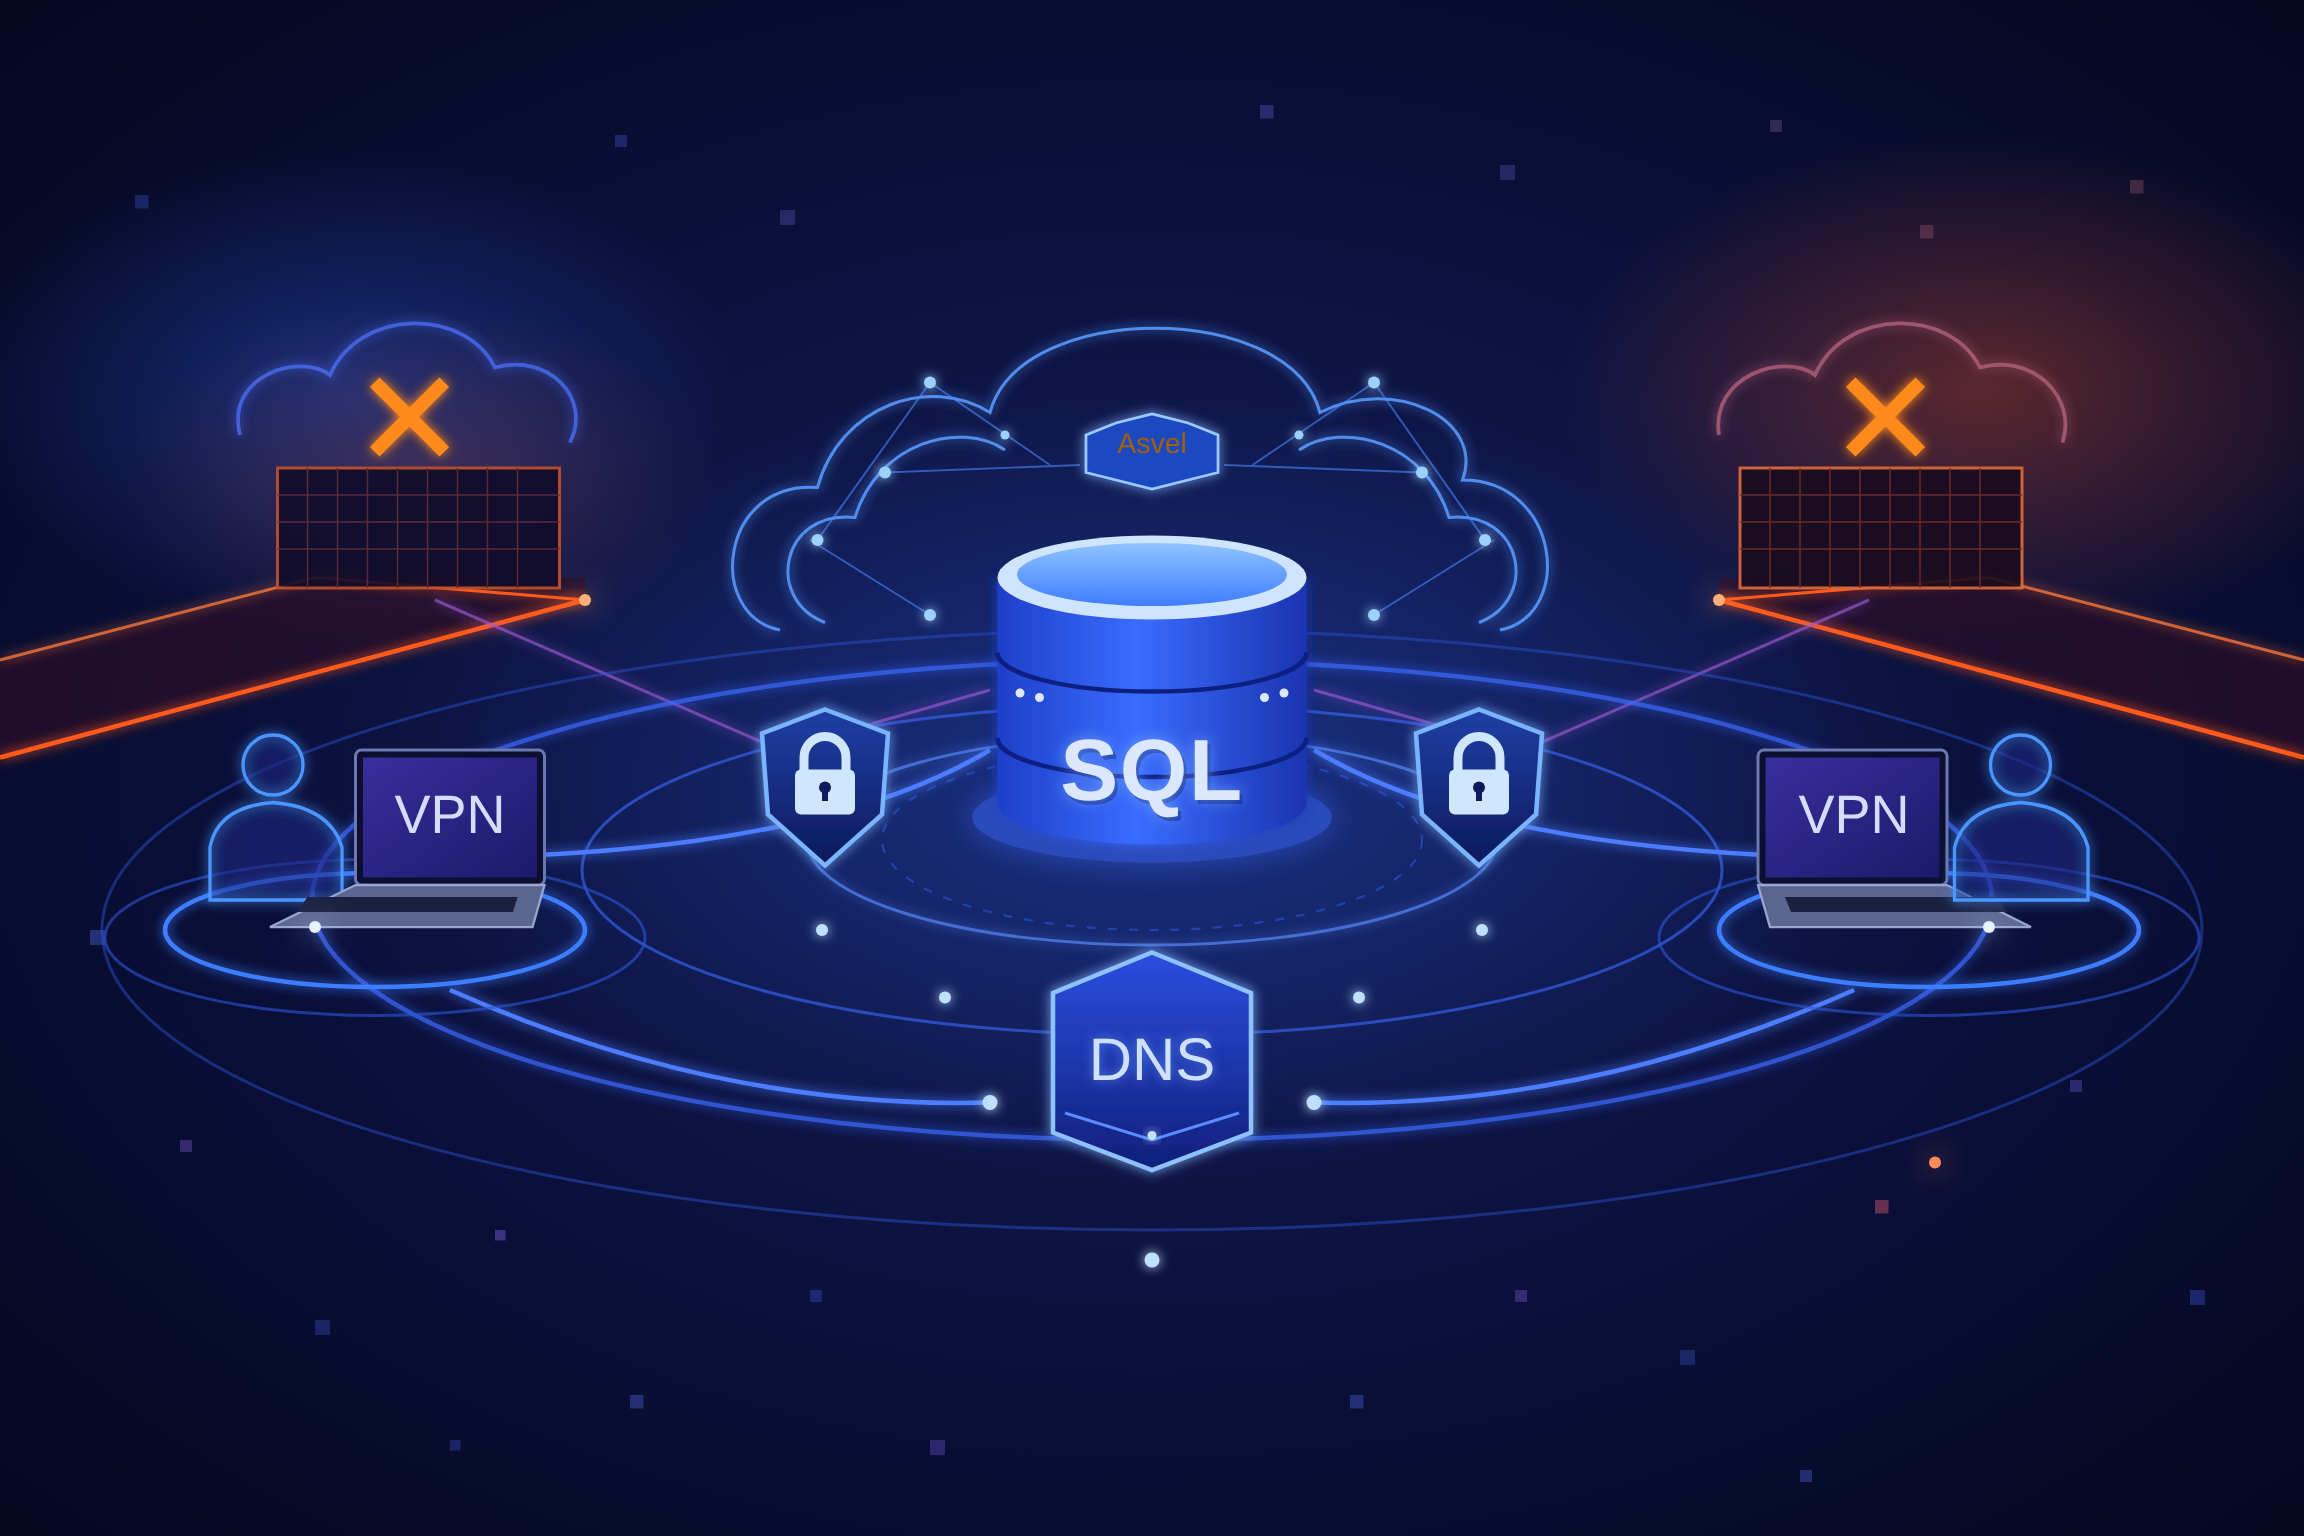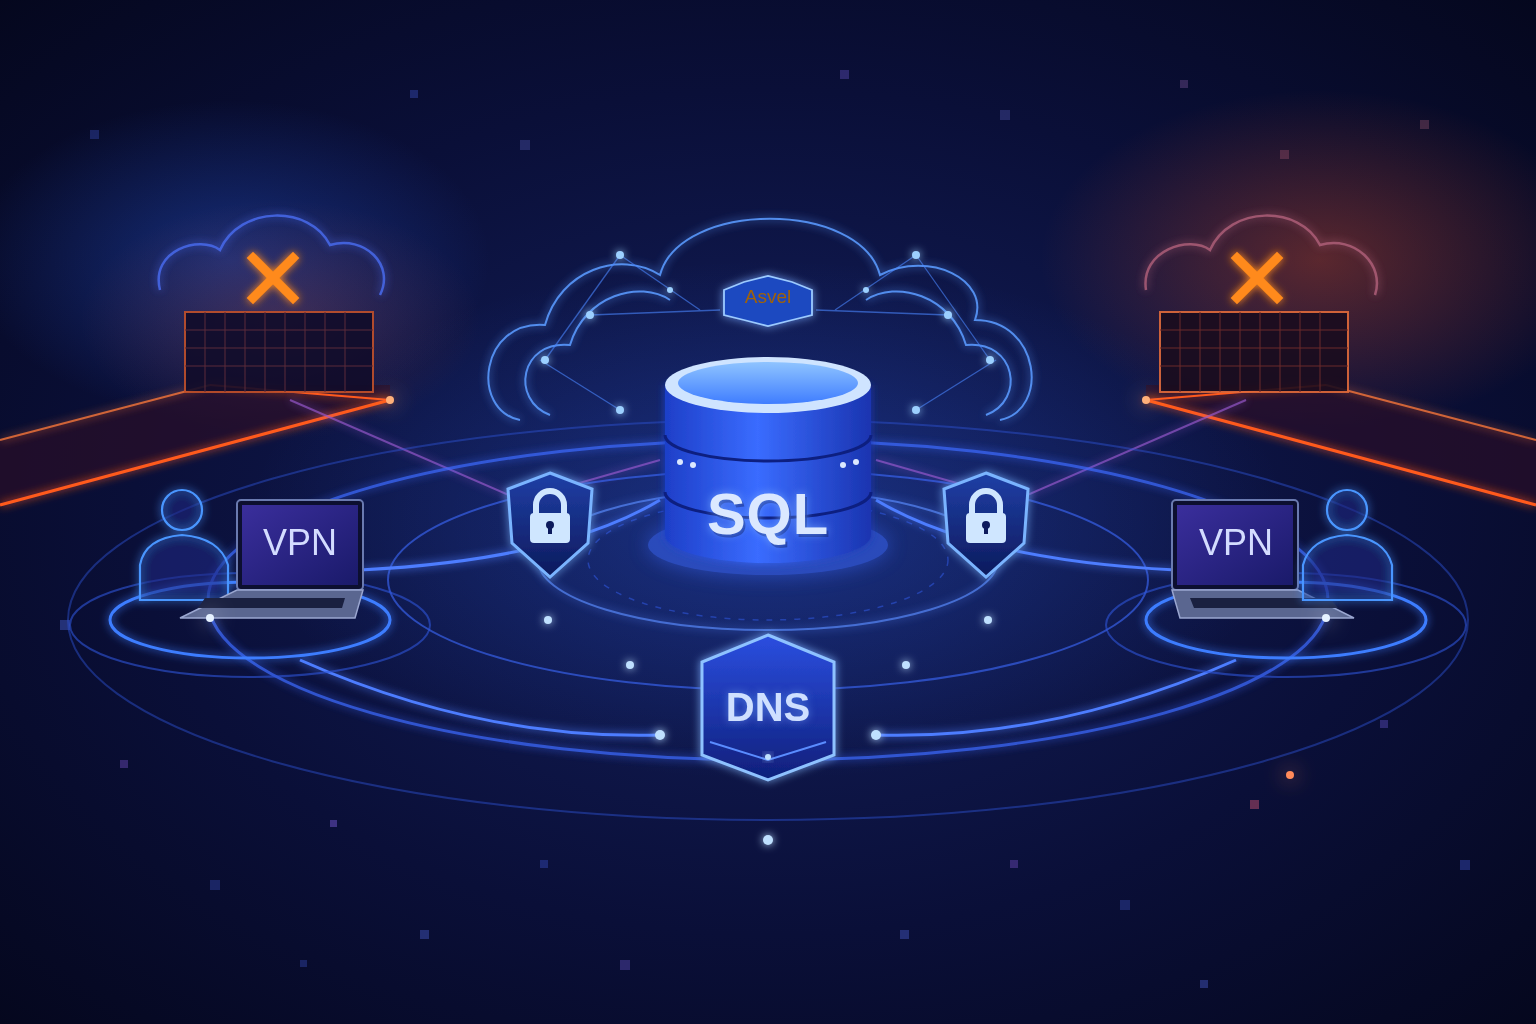--- a/index.html
+++ b/index.html
@@ -1,18 +1,18 @@
 <!DOCTYPE html>
 <html><head>
 <meta charset="utf-8">
 <style>
   html,body{margin:0;padding:0;background:#070a24;}
   body{width:1536px;height:1024px;overflow:hidden;position:relative;font-family:"Liberation Sans",sans-serif;}
   #scene{position:absolute;left:0;top:0;width:1536px;height:1024px;}
-  .lbl{font-family:"Liberation Sans",sans-serif;font-weight:700;}
+  .lbl{font-family:"Liberation Sans",sans-serif;font-weight:400;}
   .overlay{position:absolute;color:#e6efff;text-align:center;font-family:"Liberation Sans",sans-serif;}
   #sql-text{left:690px;top:440px;width:156px;font-size:58px;font-weight:700;color:#dbe8ff;text-shadow:0 0 10px rgba(120,170,255,.8),2px 3px 0 rgba(10,30,120,.6);letter-spacing:1px;margin-top:40px;}
   #dns-text{left:700px;top:685px;width:136px;font-size:40px;color:#cfe0ff;text-shadow:0 0 8px rgba(120,170,255,.6);}
   #asvel-text{left:722px;top:286px;width:92px;font-size:19px;color:#a16207;}
   #vpn-left-text{left:240px;top:522px;width:120px;font-size:36px;color:#d4dcff;}
   #vpn-right-text{left:1176px;top:522px;width:120px;font-size:36px;color:#d4dcff;}
 </style>
 </head>
 <body>
 

